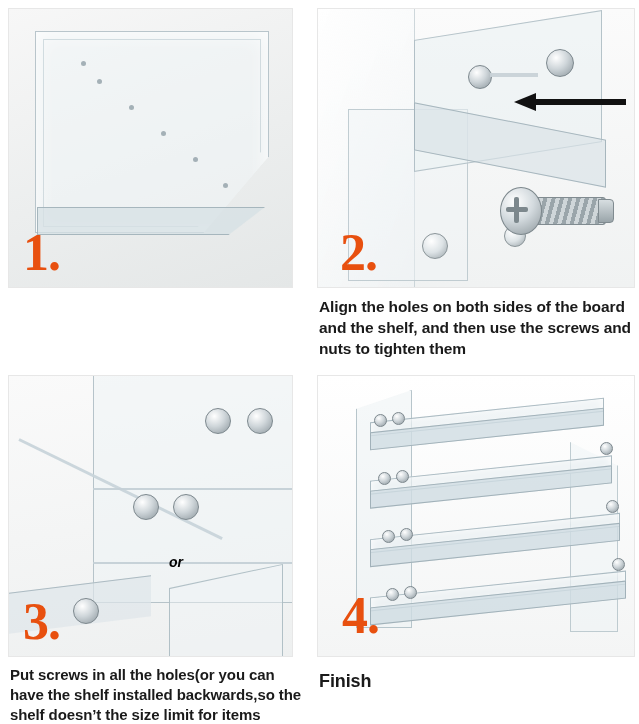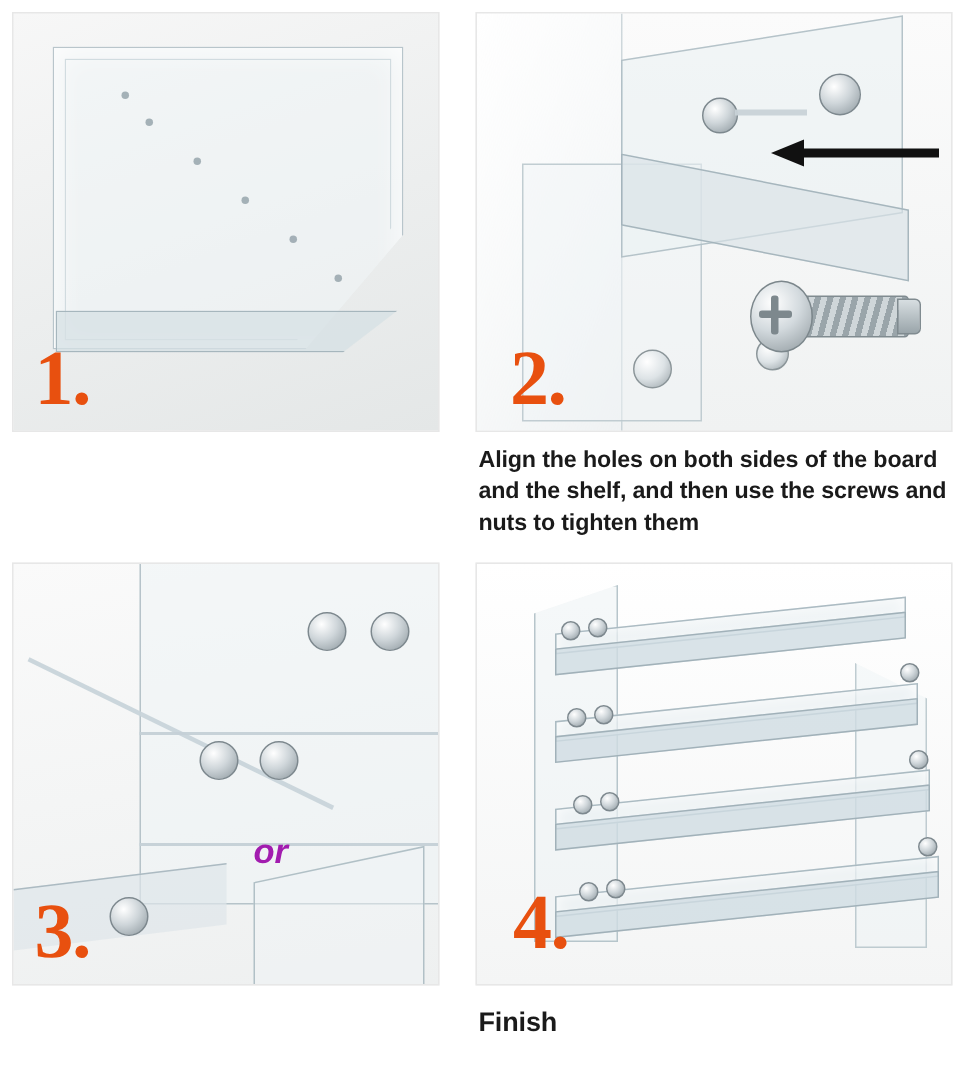--- a/index.html
+++ b/index.html
@@ -209,22 +209,22 @@
   .p3 .tray {
     position: absolute;
     left: 160px; top: 200px; width: 112px; height: 96px;
     border: 1px solid rgba(170,186,193,0.9);
     background: rgba(240,245,246,0.45);
     transform: skewY(-12deg);
   }
   .p3 .orLabel {
     position: absolute;
     left: 160px; top: 178px;
-    color: #a21caf;
-    font-size: 23px;
+    color: #000000;
+    font-size: 14px;
     font-weight: 700;
     font-style: italic;
   }
   .p3 .shelfline {
     position: absolute;
     background: rgba(196,208,214,0.95);
     height: 2px;
   }
   .p3 .base {
     position: absolute; left: 0; top: 208px; width: 142px; height: 40px;
@@ -326,20 +326,21 @@
           <div class="screwhead" style="left:196px; top:32px; width:24px; height:24px;"></div>
           <div class="screwhead" style="left:238px; top:32px; width:24px; height:24px;"></div>
           <div class="screwhead" style="left:124px; top:118px; width:24px; height:24px;"></div>
           <div class="screwhead" style="left:164px; top:118px; width:24px; height:24px;"></div>
           <div class="screwhead" style="left:64px; top:222px; width:24px; height:24px;"></div>
         </div>
         <div class="tray"></div>
         <div class="orLabel">or</div>
         <div class="stepnum n3">3.</div>
       </div>
+      <div class="caption small">Put screws in all the holes(or you can have the shelf installed backwards,so the shelf doesn’t the size limit for items</div>
     </div>
 
     <div class="cell" style="margin-top:16px;">
       <div class="photo p4">
         <div class="bg"></div>
         <div class="side"></div>
         <div class="sideR"></div>
 
         <div class="shelf" style="left:52px; top:34px; width:232px; height:12px; transform:skewY(-6deg);"></div>
         <div class="shelfLip" style="left:52px; top:44px; width:232px; height:16px; transform:skewY(-6deg);"></div>

